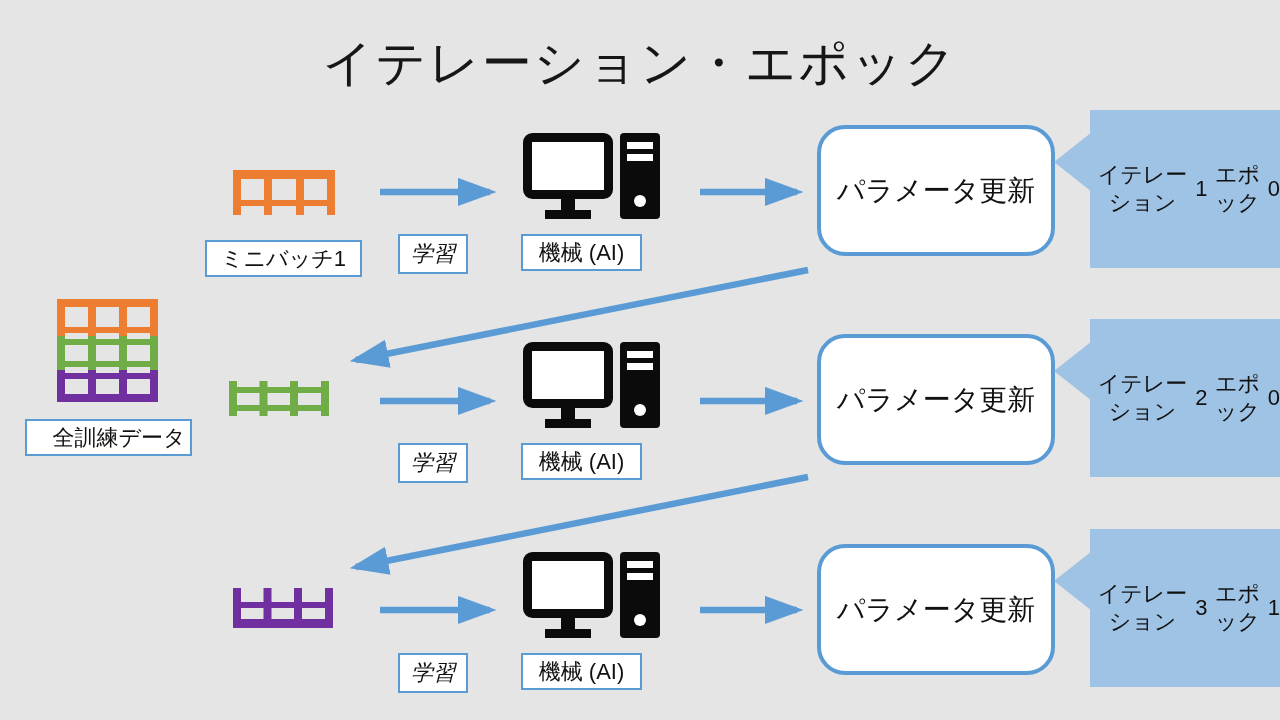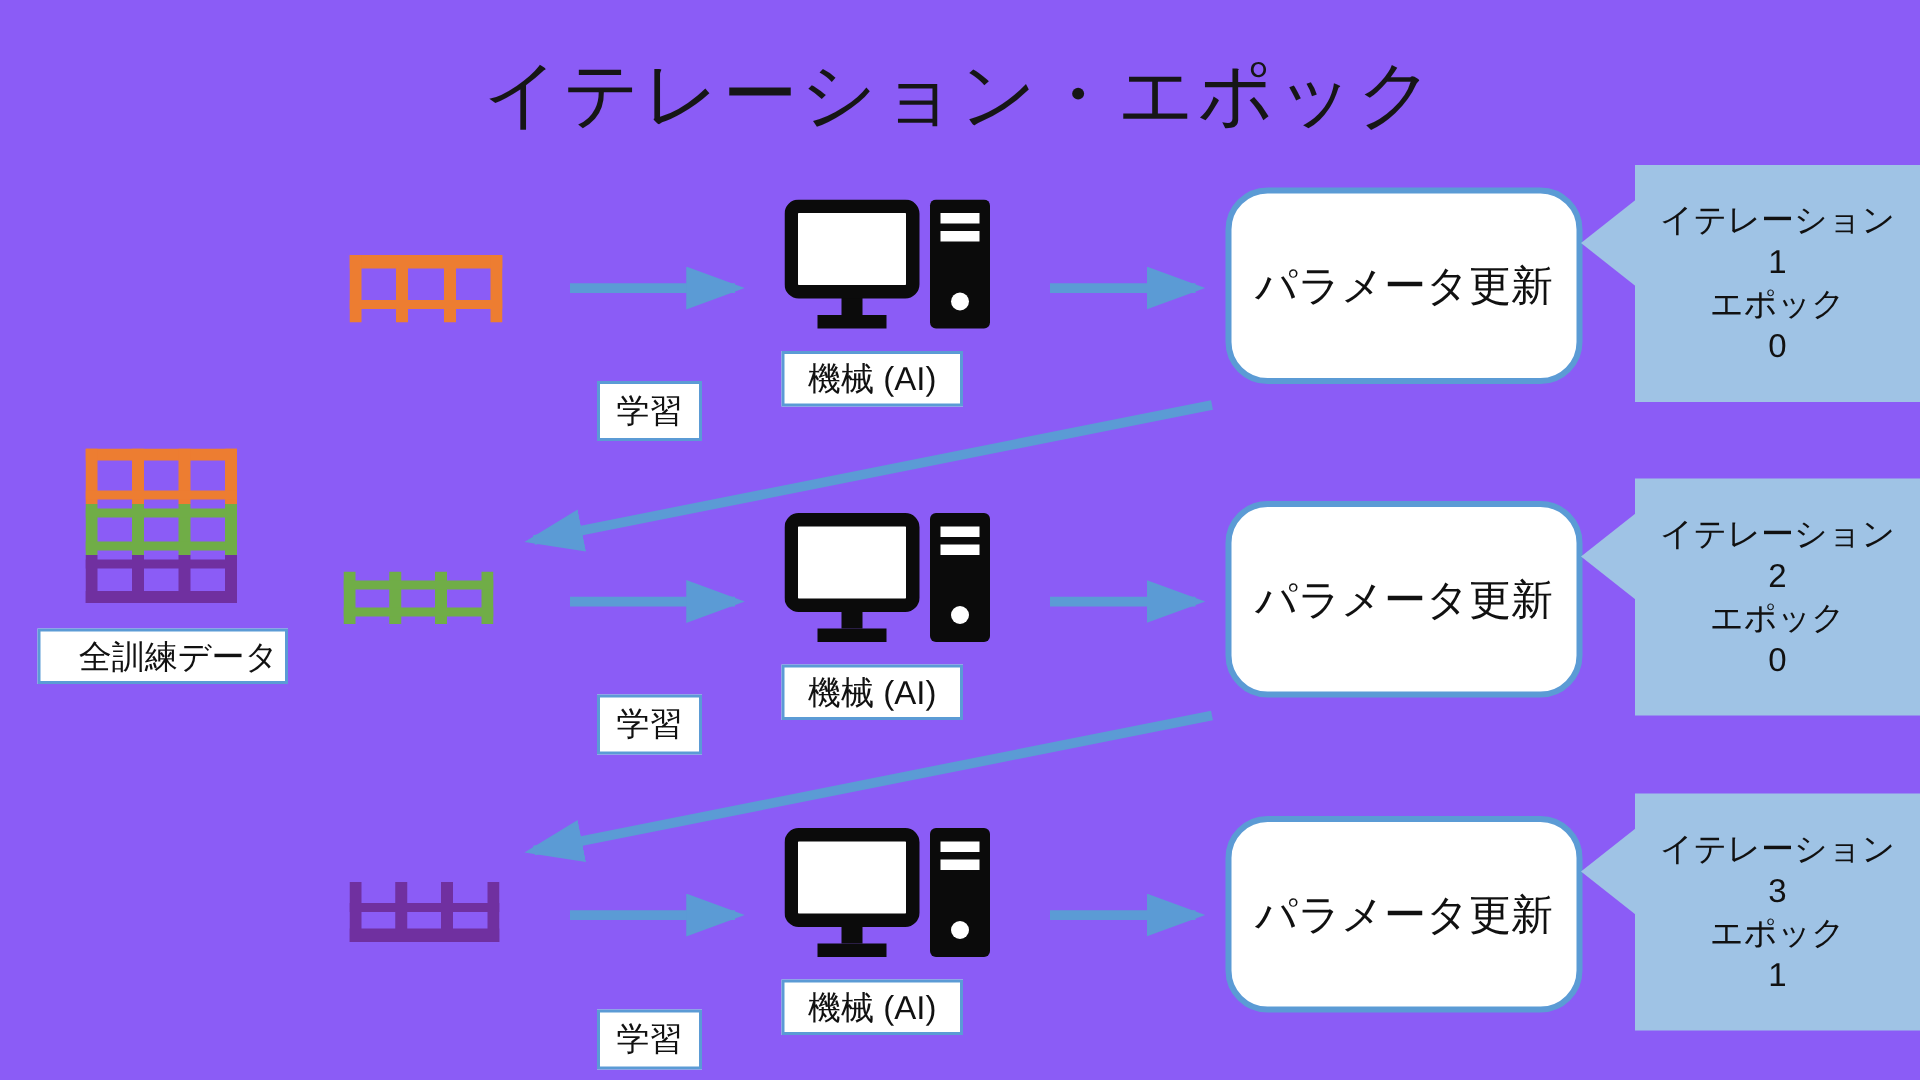--- a/index.html
+++ b/index.html
@@ -1,43 +1,43 @@
 <!DOCTYPE html>
 <html><head>
 <meta charset="utf-8">
 <style>
   html,body { margin:0; padding:0; background:#ffffff; }
   .canvas {
-    position:relative; width:1280px; height:720px; background:#8b5cf6;
+    position:relative; width:1280px; height:720px; background:#e5e5e5;
     font-family:"Liberation Sans", sans-serif; overflow:hidden; color:#111;
   }
   .title {
     position:absolute; top:30px; left:0; width:100%;
     text-align:center; font-size:50px; letter-spacing:2px; color:#161616;
     white-space:nowrap;
   }
   .overlay { position:absolute; left:0; top:0; width:1280px; height:720px; pointer-events:none; }
   .row { position:absolute; left:0; width:1280px; height:175px; }
   .labelbox {
     position:absolute; box-sizing:border-box; background:#ffffff;
     border:2px solid #5B9BD5; display:flex; align-items:center; justify-content:center;
     font-size:22px; white-space:nowrap; color:#111;
   }
   .batch-label   { left:205px; top:130px; width:157px; height:37px; }
-  .learn-label   { left:398px; top:144px; width:70px;  height:40px; }
+  .learn-label   { left:398px; top:124px; width:70px;  height:40px;font-style:italic; }
   .machine-label { left:521px; top:124px; width:121px; height:37px; }
   .fulldata-label{ left:25px;  top:419px; width:167px; height:37px;padding-left:21px; }
   .update-box {
     position:absolute; left:817px; top:15px; width:238px; height:131px; box-sizing:border-box;
     border:4px solid #5B9BD5; border-radius:28px; background:#ffffff;
     display:flex; align-items:center; justify-content:center; font-size:28px; white-space:nowrap;
   }
   .callout {
     position:absolute; left:1090px; top:0; width:190px; height:158px;
-    background:#9FC3E5; display:flex; flex-direction:column;
+    background:#9FC3E5; display:flex; flex-direction:row;
     align-items:center; justify-content:center;
     font-size:22px; line-height:28px; text-align:center; color:#111;
   }
   .callout-tail {
     position:absolute; left:-36px; top:22px; width:0; height:0;
     border-top:30px solid transparent; border-bottom:30px solid transparent;
     border-right:38px solid #9FC3E5;
   }
   .abs { position:absolute; }
 </style>
@@ -100,20 +100,23 @@
     <svg class="abs" style="left:233px; top:60px;" width="102" height="45" viewBox="0 0 102 45">
       <g fill="#ED7D31">
         <rect x="0" y="0" width="102" height="9"></rect>
         <rect x="0" y="0" width="8" height="45"></rect>
           <rect x="31" y="0" width="8" height="45"></rect>
         <rect x="63" y="0" width="8" height="45"></rect>
           <rect x="94" y="0" width="8" height="45"></rect>
         <rect x="0" y="30" width="102" height="6"></rect>
       </g>
     </svg>
+    <div class="labelbox batch-label">
+      <span>ミニバッチ1</span>
+    </div>
     <div class="labelbox learn-label">
       <span>学習</span>
     </div>
     <svg class="abs" style="left:523px; top:23px;" width="137" height="90" viewBox="0 0 137 90">
       <g fill="#0b0b0b">
         <rect x="97" y="0" width="40" height="86" rx="4"></rect>
         <rect x="38" y="64" width="14" height="13"></rect>
         <rect x="22" y="77" width="46" height="9"></rect>
       </g>
       <rect x="4.5" y="4.5" width="81" height="57" rx="5" fill="#ffffff" stroke="#0b0b0b" stroke-width="9"></rect>

